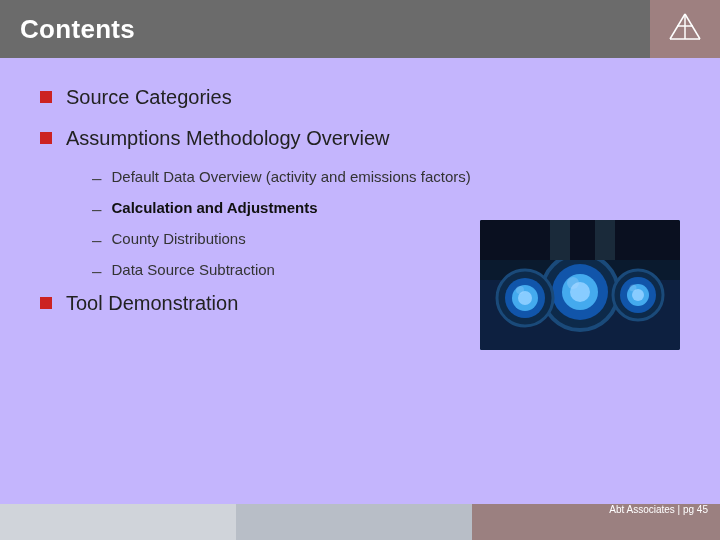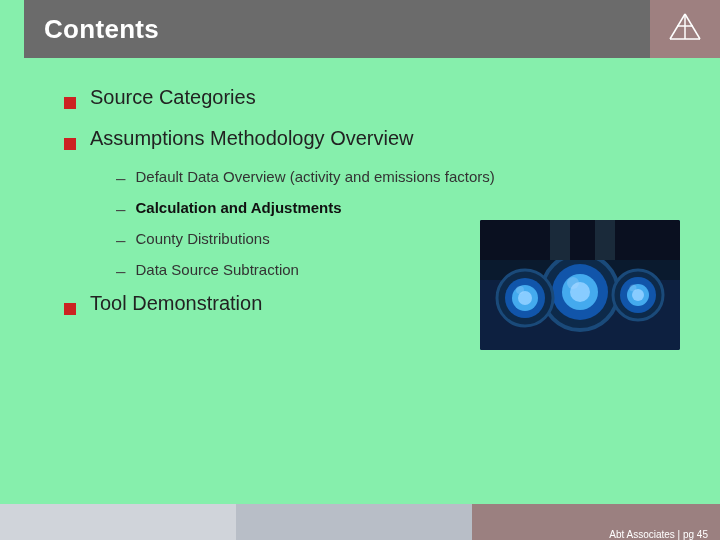--- a/index.html
+++ b/index.html
@@ -9,23 +9,22 @@
       height: 540px;
       background: #ffffff;
       font-family: Arial, sans-serif;
       overflow: hidden;
       position: relative;
     }
 
     .slide {
       width: 720px;
       height: 540px;
-      background: #86efac;
-      position: relative;
-      padding-left: 24px;
+      background: #c4b5fd;
+      position: relative;
     }
 
     
     .header {
       background: #6b6b6b;
       height: 58px;
       display: flex;
       align-items: center;
       padding: 0 20px;
       position: relative;
@@ -58,21 +57,21 @@
 
     
     .content {
       padding: 28px 40px 20px 40px;
       position: relative;
     }
 
     
     .bullet-item {
       display: flex;
-      align-items: flex-end;
+      align-items: flex-start;
       margin-bottom: 18px;
     }
 
     .bullet-square {
       width: 12px;
       height: 12px;
       background: #cc2222;
       margin-right: 14px;
       margin-top: 5px;
       flex-shrink: 0;
@@ -145,21 +144,21 @@
       background: #b8bec7;
       flex: 1;
       height: 36px;
     }
 
     .footer-right {
       background: #9b8080;
       flex: 1;
       height: 36px;
       display: flex;
-      align-items: flex-end;
+      align-items: flex-start;
       justify-content: flex-end;
       padding-right: 12px;
     }
 
     .footer-text {
       color: #ffffff;
       font-size: 10px;
     }
 
     

